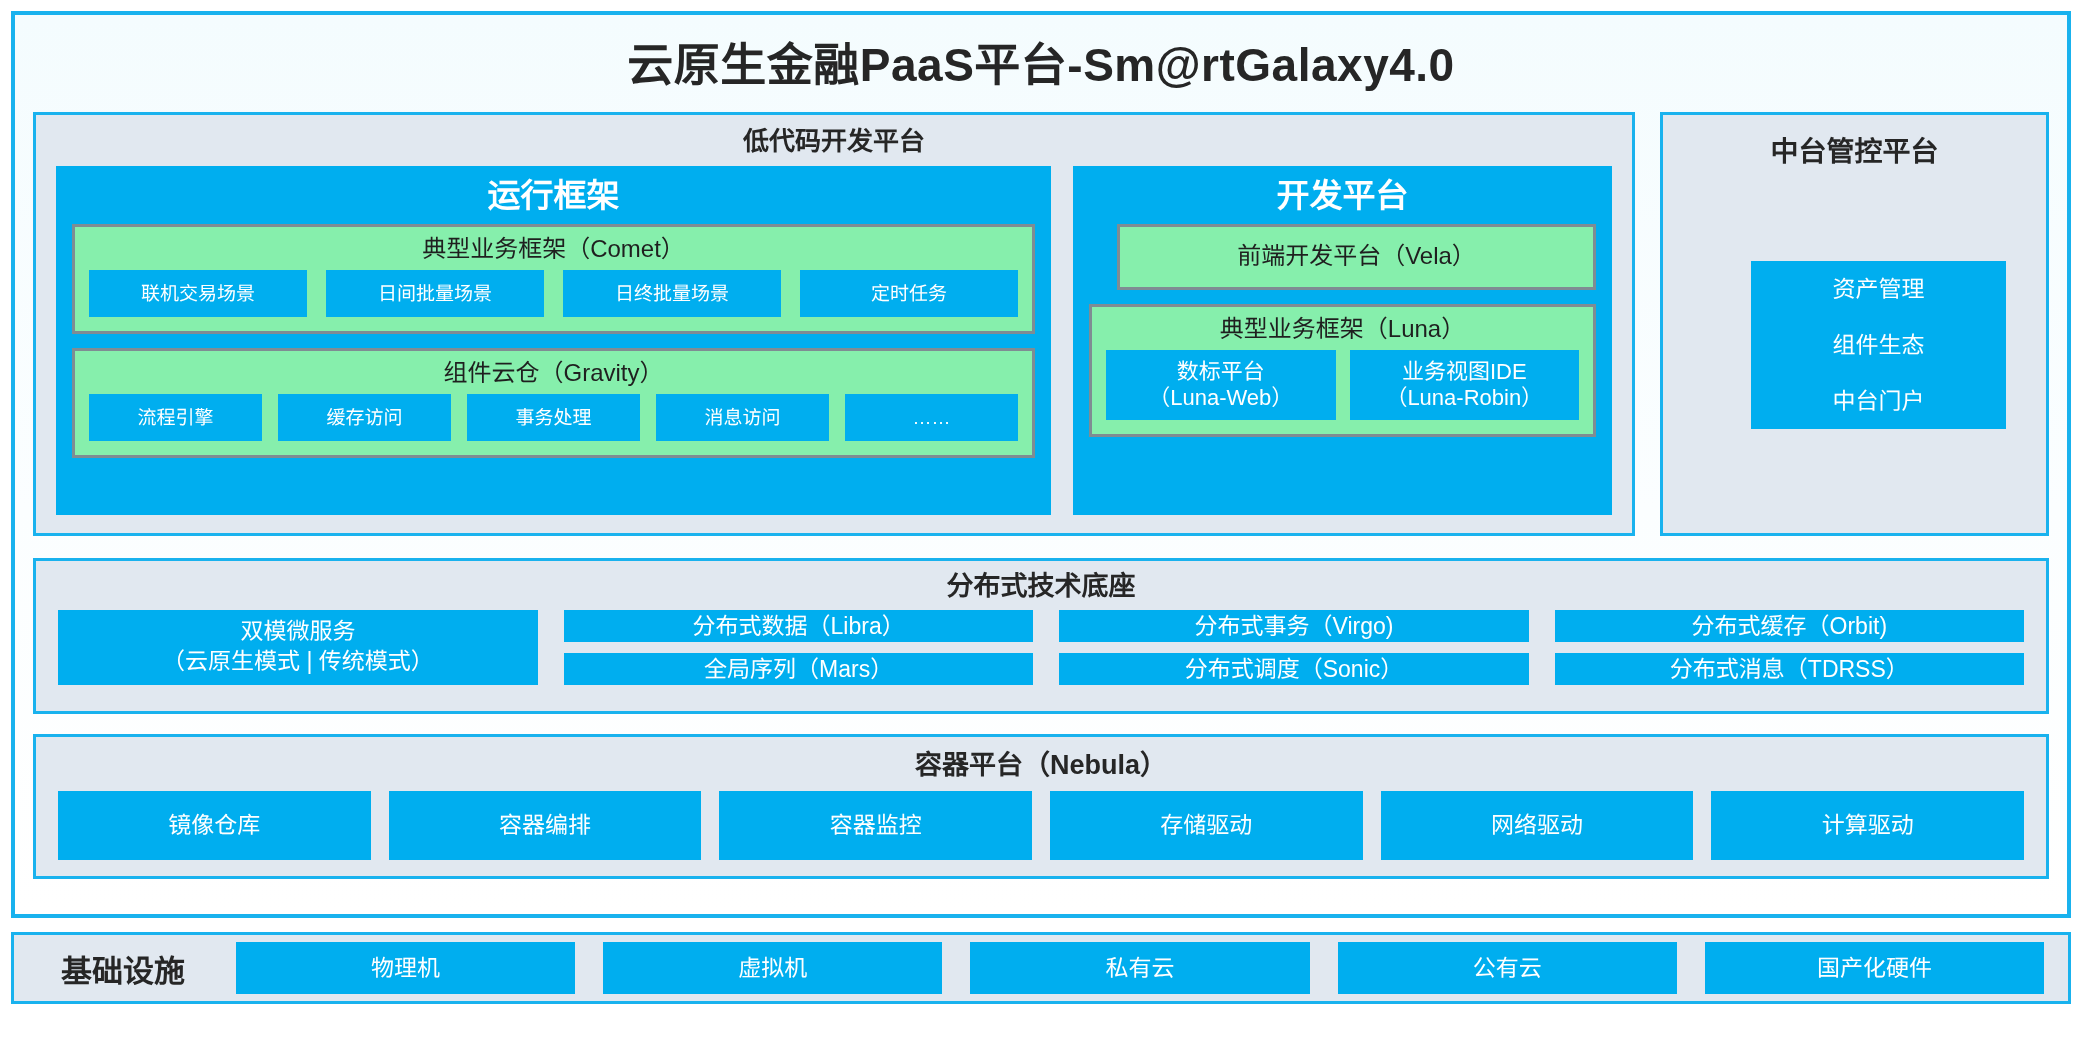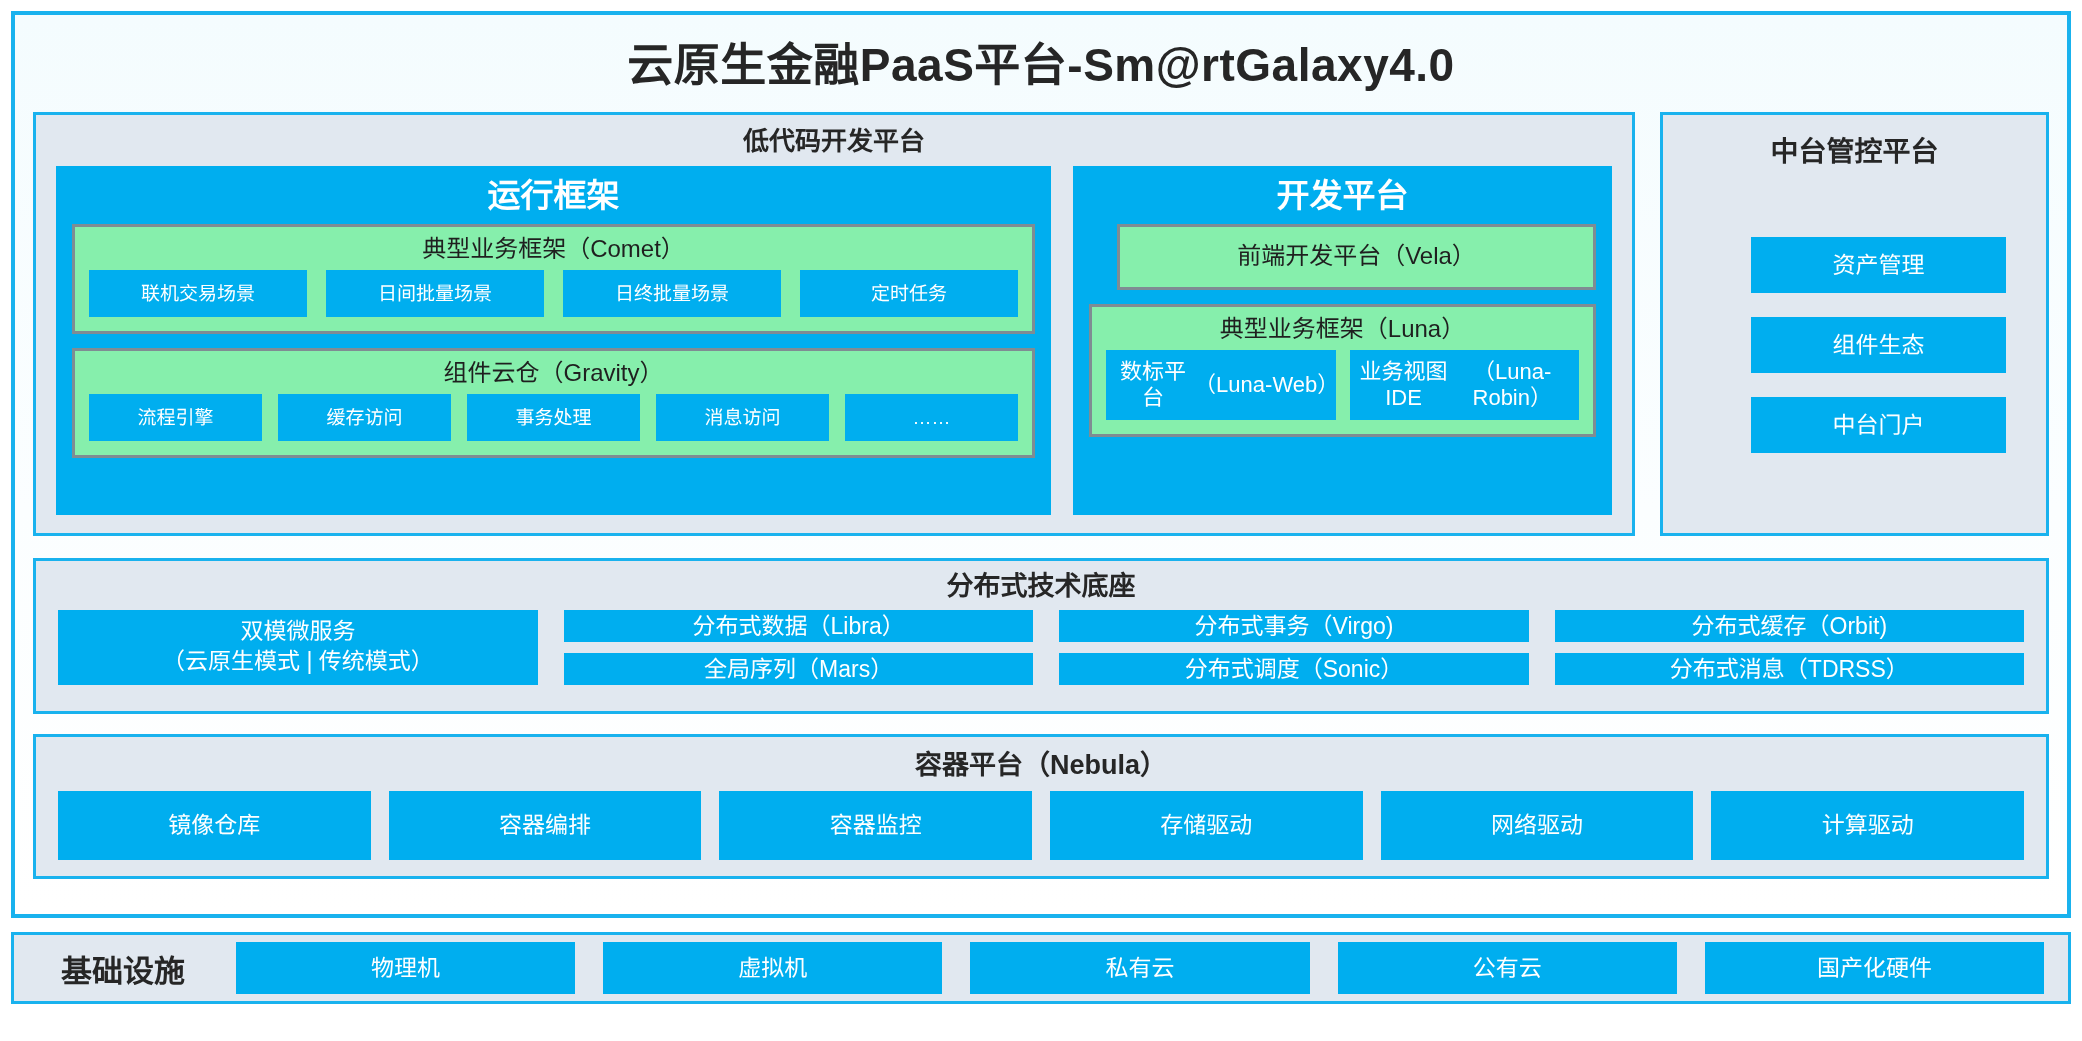--- a/index.html
+++ b/index.html
@@ -146,40 +146,39 @@
   .vela .card-title { padding: 0; font-size: 24px; }
 
   .luna-chips {
     display: flex;
     gap: 14px;
     padding: 0 14px 14px 14px;
   }
   .luna-chips .chip {
     flex: 1;
     height: 70px;
-    flex-direction: row;
+    flex-direction: column;
     font-size: 22px;
     line-height: 1.18;
   }
   .luna-chips .chip span { display: block; }
 
   
   .midoffice {
     flex: 1;
     height: 424px;
     display: flex;
     flex-direction: column;
   }
   .midoffice .panel-title { font-size: 28px; padding: 22px 0 0 0; }
   .midoffice-body {
     flex: 1;
     display: flex;
     flex-direction: column;
     justify-content: center;
-    gap: 24px;
     padding: 0 40px 10px 40px;
     box-sizing: border-box;
     margin-left: 48px;
   }
   .midoffice-body .chip { height: 56px; font-size: 23px; }
 
   
   .foundation {
     margin-top: 22px;
     height: 156px;

